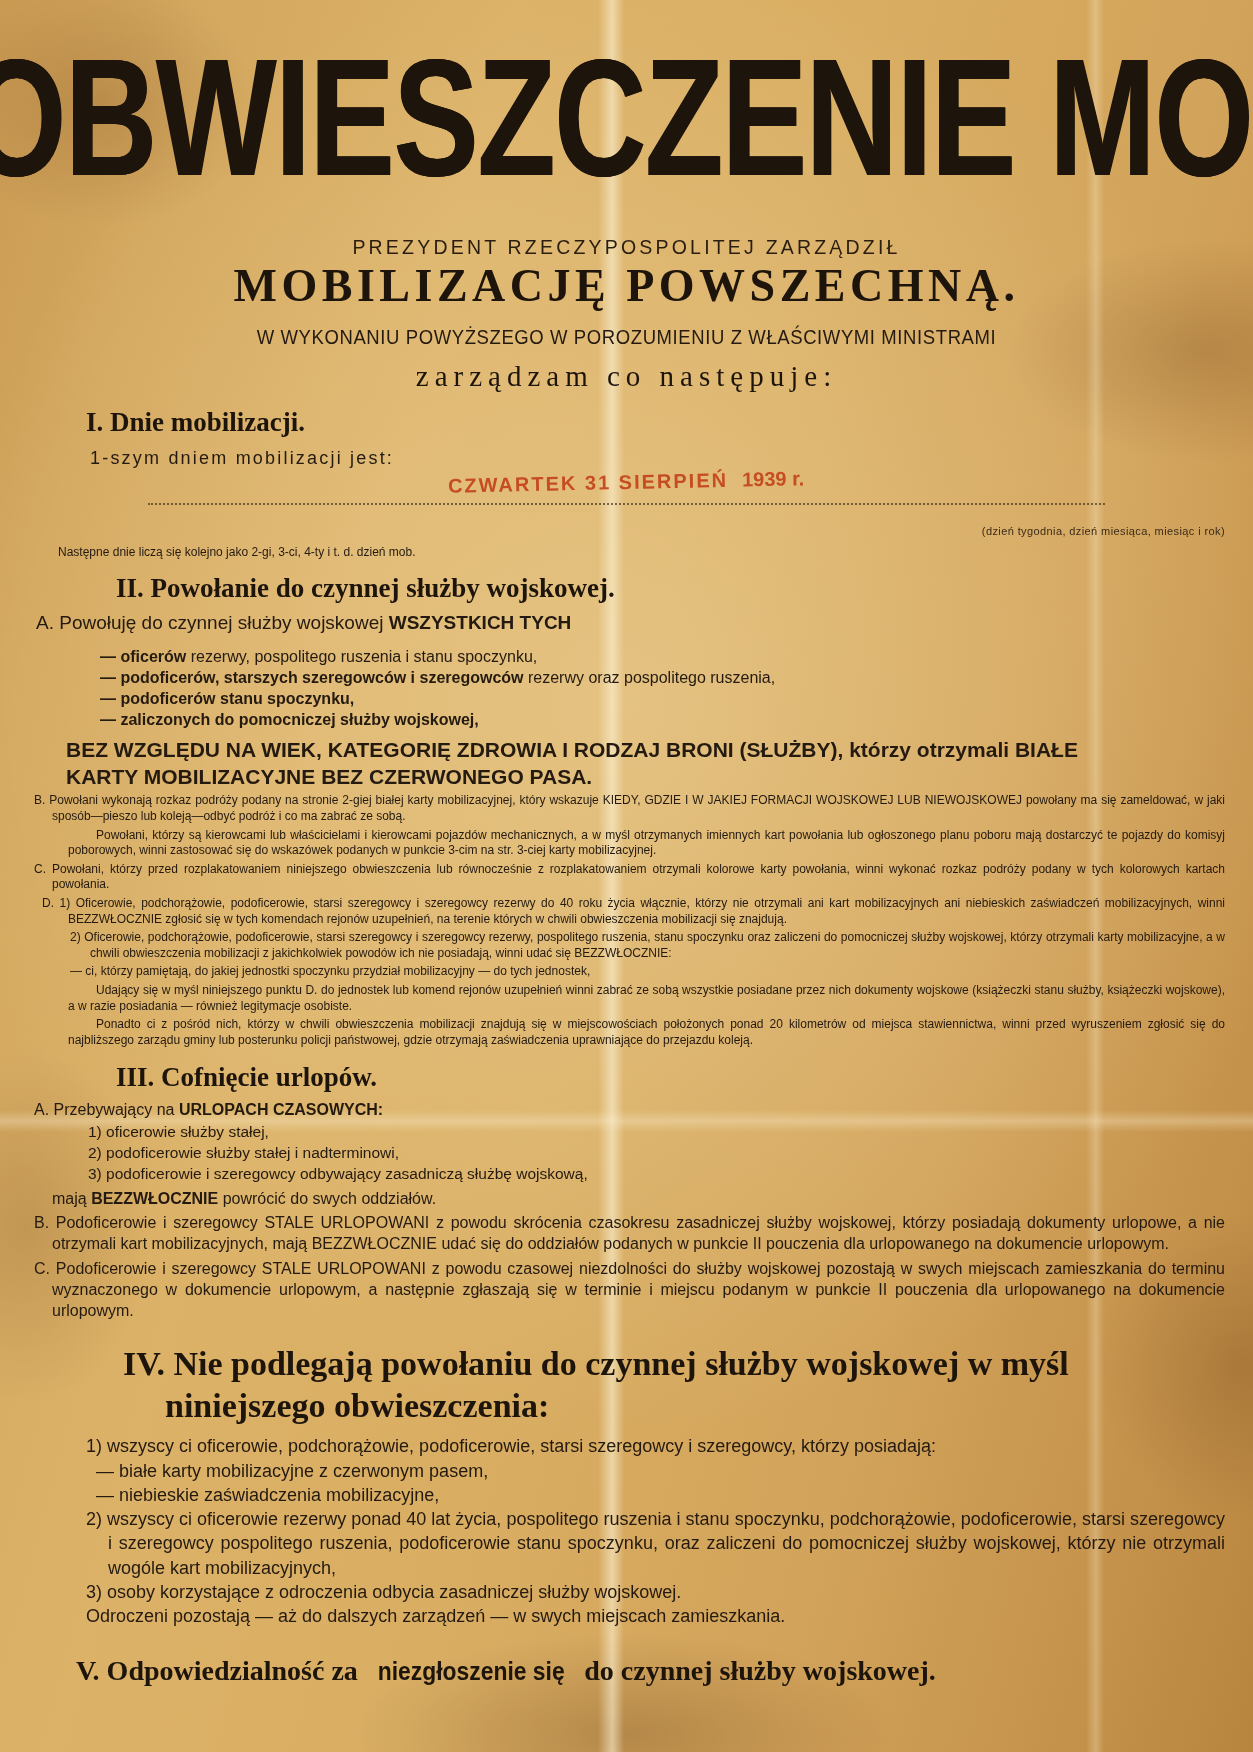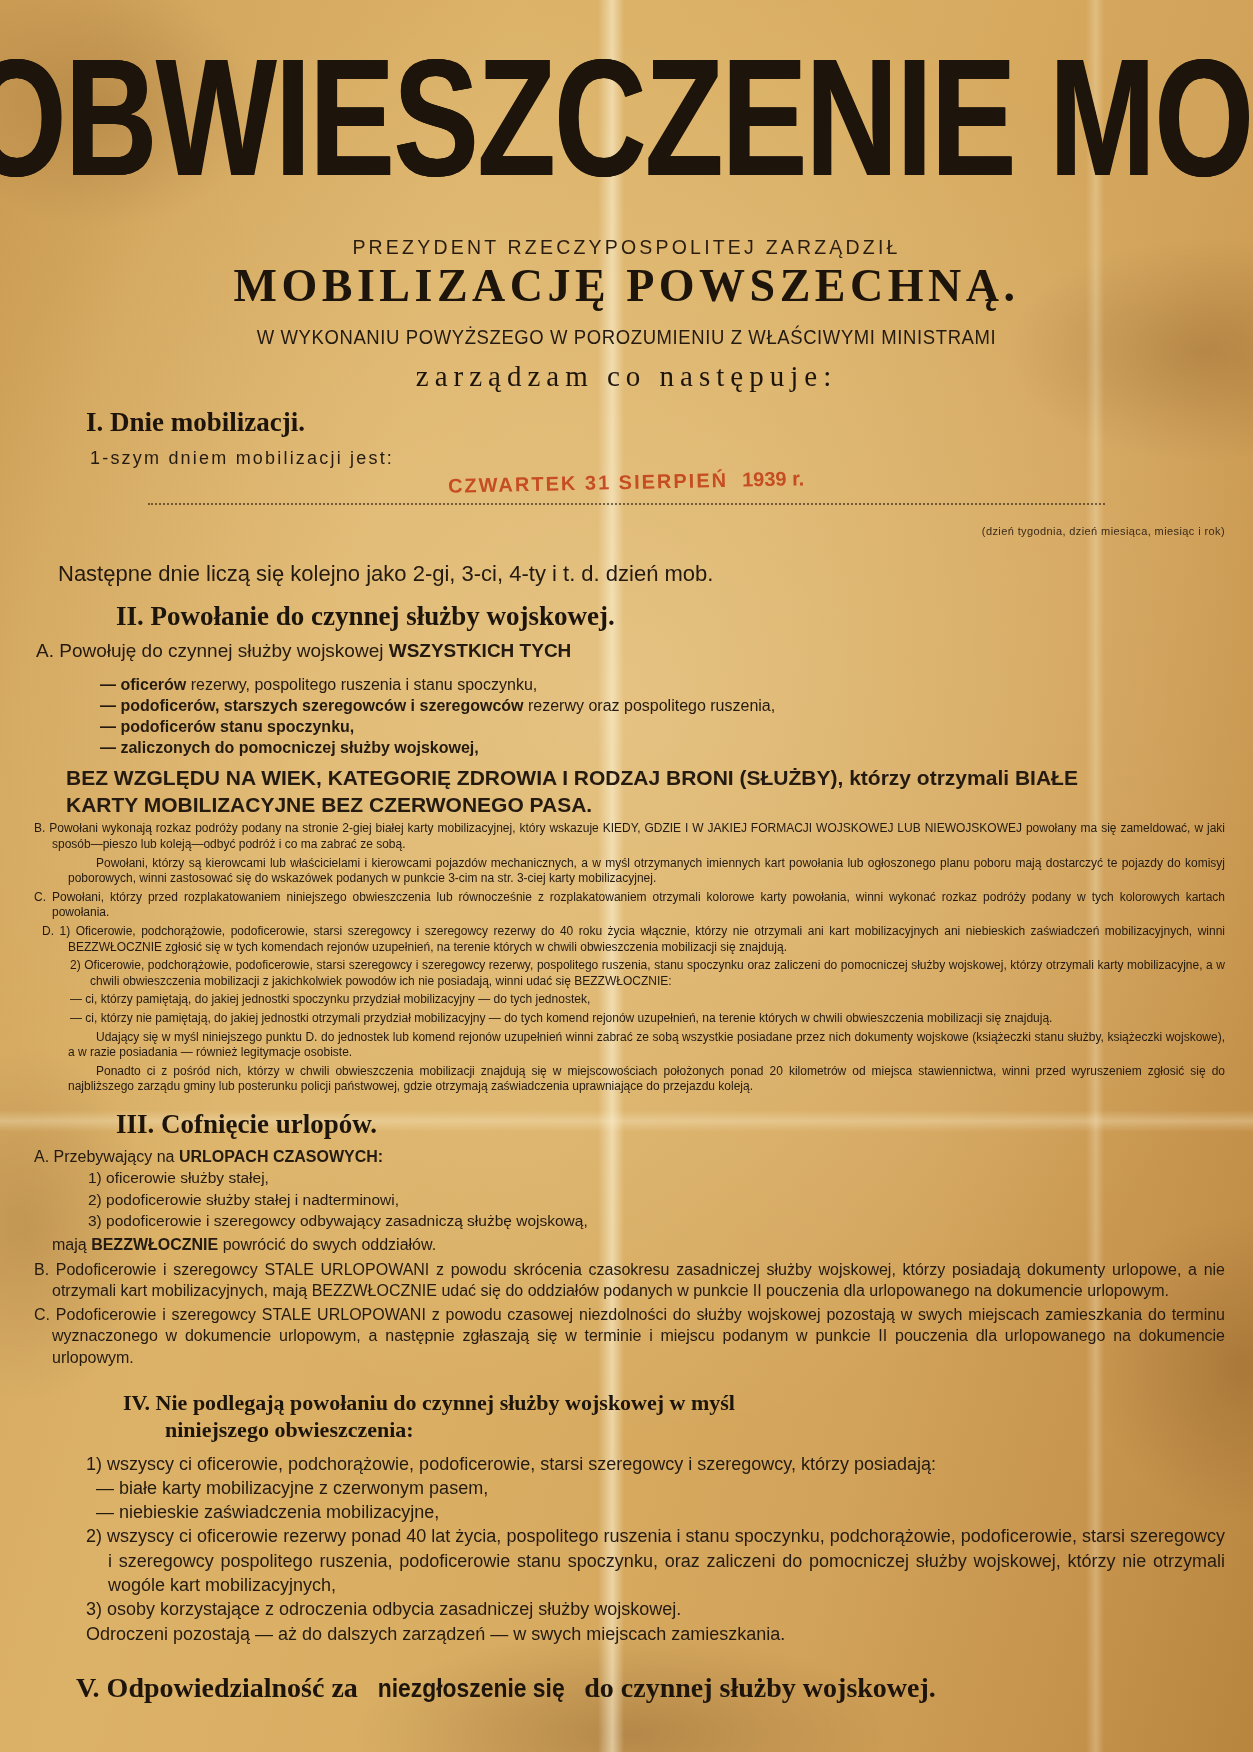--- a/index.html
+++ b/index.html
@@ -105,21 +105,21 @@
     font-weight: 700;
     font-size: 27px;
     color: #1d140b;
     margin: 14px 0 6px 0;
     padding-left: 58px;
   }
   .sec-h.ind { padding-left: 88px; }
   .sec-h2 {
     font-family: "Liberation Serif", serif;
     font-weight: 700;
-    font-size: 22px;
+    font-size: 34px;
     color: #1d140b;
     padding-left: 95px;
     line-height: 1.22;
     margin: 22px 0 8px 0;
   }
   .sec-h2 .hang { display: block; padding-left: 42px; }
   .lead {
     font-family: "Liberation Sans", sans-serif;
     font-size: 18px;
     letter-spacing: 2.2px;
@@ -149,23 +149,23 @@
   .stamp-cap {
     text-align: right;
     font-family: "Liberation Sans", sans-serif;
     font-size: 11px;
     letter-spacing: .4px;
     margin-top: 2px;
     color: #3a2a18;
   }
   .note {
     font-family: "Liberation Sans", sans-serif;
-    font-size: 22px;
+    font-size: 12px;
     padding-left: 30px;
-    margin-top: 24px;
+    margin-top: 8px;
   }
 
   
   .itemA {
     font-family: "Liberation Sans", sans-serif;
     font-size: 19px;
     padding-left: 22px;
     margin-top: 8px;
     text-indent: -14px;
   }
@@ -288,21 +288,20 @@
         <div>BEZ WZGLĘDU NA WIEK, KATEGORIĘ ZDROWIA I RODZAJ BRONI (SŁUŻBY), którzy otrzymali BIAŁE</div>
         <div>KARTY MOBILIZACYJNE BEZ CZERWONEGO PASA.</div>
       </div>
 
       <div class="para hang">B. Powołani wykonają rozkaz podróży podany na stronie 2-giej białej karty mobilizacyjnej, który wskazuje KIEDY, GDZIE I W JAKIEJ FORMACJI WOJSKOWEJ LUB NIEWOJSKOWEJ powołany ma się zameldować, w jaki sposób—pieszo lub koleją—odbyć podróż i co ma zabrać ze sobą.</div>
       <div class="para ind">Powołani, którzy są kierowcami lub właścicielami i kierowcami pojazdów mechanicznych, a w myśl otrzymanych imiennych kart powołania lub ogłoszonego planu poboru mają dostarczyć te pojazdy do komisyj poborowych, winni zastosować się do wskazówek podanych w punkcie 3-cim na str. 3-ciej karty mobilizacyjnej.</div>
       <div class="para hang">C. Powołani, którzy przed rozplakatowaniem niniejszego obwieszczenia lub równocześnie z rozplakatowaniem otrzymali kolorowe karty powołania, winni wykonać rozkaz podróży podany w tych kolorowych kartach powołania.</div>
       <div class="para hang2">D. 1) Oficerowie, podchorążowie, podoficerowie, starsi szeregowcy i szeregowcy rezerwy do 40 roku życia włącznie, którzy nie otrzymali ani kart mobilizacyjnych ani niebieskich zaświadczeń mobilizacyjnych, winni BEZZWŁOCZNIE zgłosić się w tych komendach rejonów uzupełnień, na terenie których w chwili obwieszczenia mobilizacji się znajdują.</div>
       <div class="para sub">2) Oficerowie, podchorążowie, podoficerowie, starsi szeregowcy i szeregowcy rezerwy, pospolitego ruszenia, stanu spoczynku oraz zaliczeni do pomocniczej służby wojskowej, którzy otrzymali karty mobilizacyjne, a w chwili obwieszczenia mobilizacji z jakichkolwiek powodów ich nie posiadają, winni udać się BEZZWŁOCZNIE:</div>
       <div class="para sub">— ci, którzy pamiętają, do jakiej jednostki spoczynku przydział mobilizacyjny — do tych jednostek,</div>
-      <div class="para sub">— ci, którzy nie pamiętają, do jakiej jednostki otrzymali przydział mobilizacyjny — do tych komend rejonów uzupełnień, na terenie których w chwili obwieszczenia mobilizacji się znajdują.</div>
       <div class="para ind">Udający się w myśl niniejszego punktu D. do jednostek lub komend rejonów uzupełnień winni zabrać ze sobą wszystkie posiadane przez nich dokumenty wojskowe (książeczki stanu służby, książeczki wojskowe), a w razie posiadania — również legitymacje osobiste.</div>
       <div class="para ind">Ponadto ci z pośród nich, którzy w chwili obwieszczenia mobilizacji znajdują się w miejscowościach położonych ponad 20 kilometrów od miejsca stawiennictwa, winni przed wyruszeniem zgłosić się do najbliższego zarządu gminy lub posterunku policji państwowej, gdzie otrzymają zaświadczenia uprawniające do przejazdu koleją.</div>
 
       <div class="sec-h ind">III. Cofnięcie urlopów.</div>
 
       <div class="itemB" style="padding-left:24px;text-indent:-18px;">
         <span>A. Przebywający na </span><b>URLOPACH CZASOWYCH:</b>
       </div>
       <div class="listSm">
         <div>1) oficerowie służby stałej,</div>

